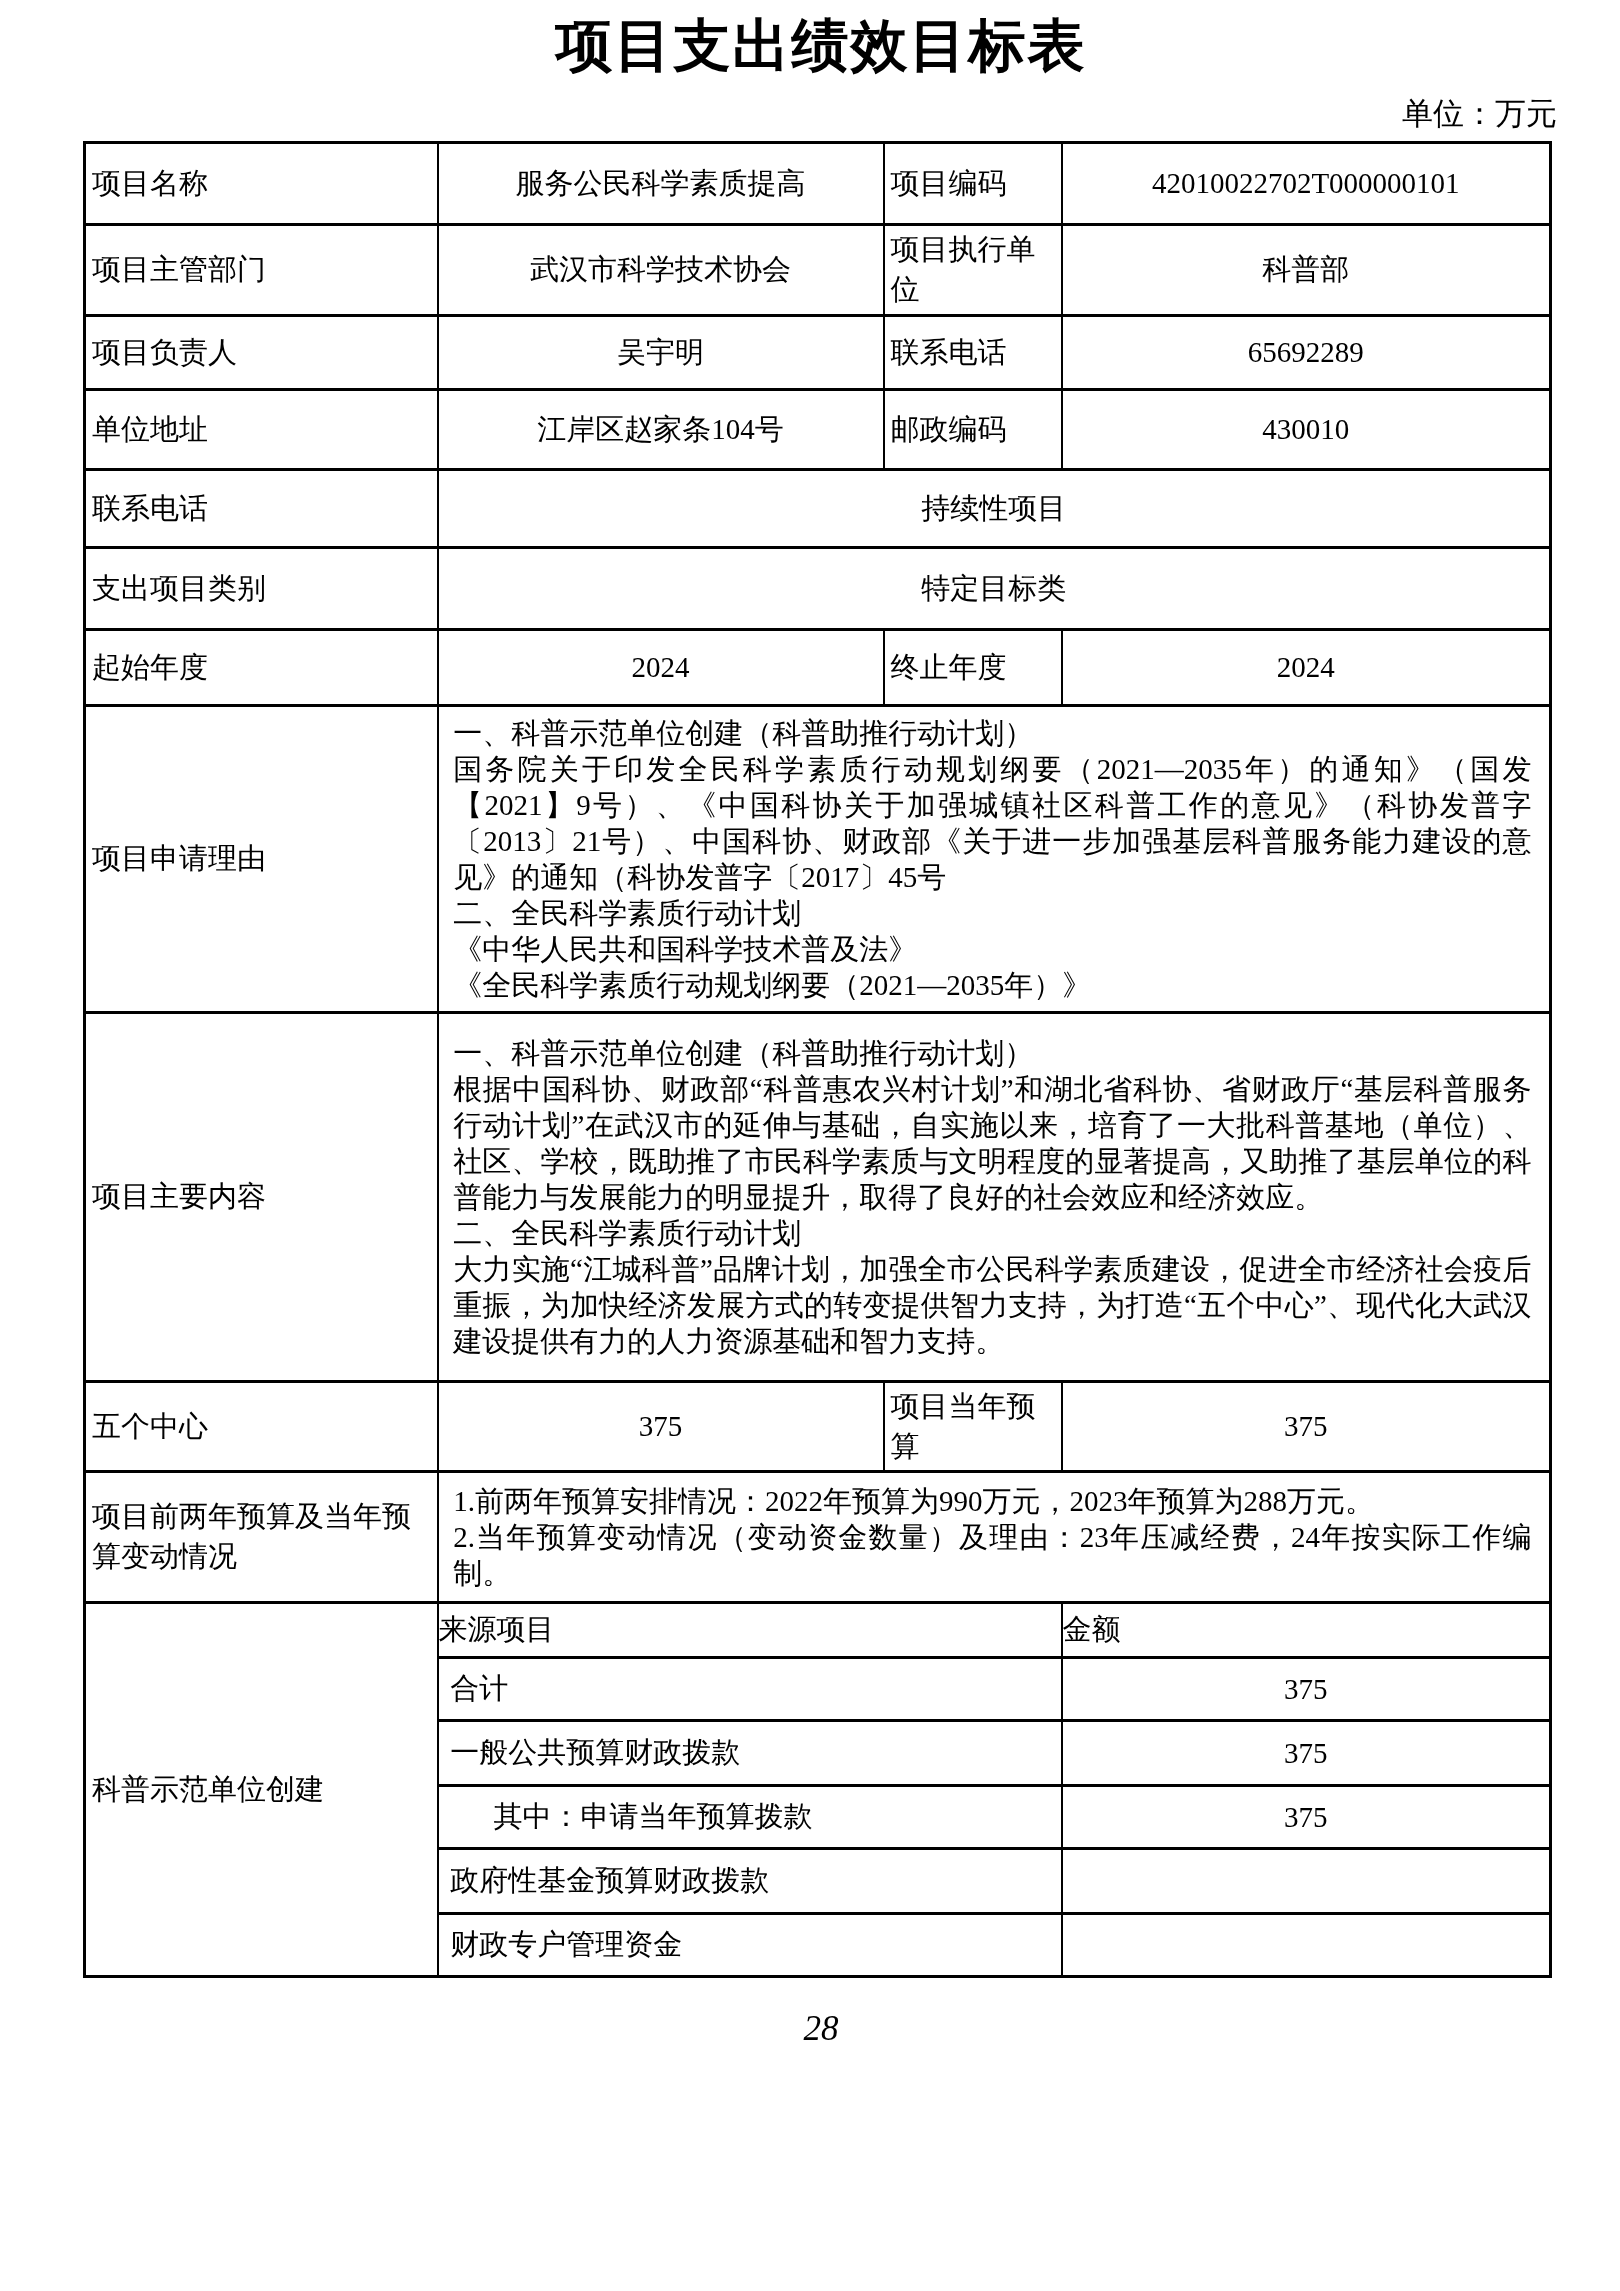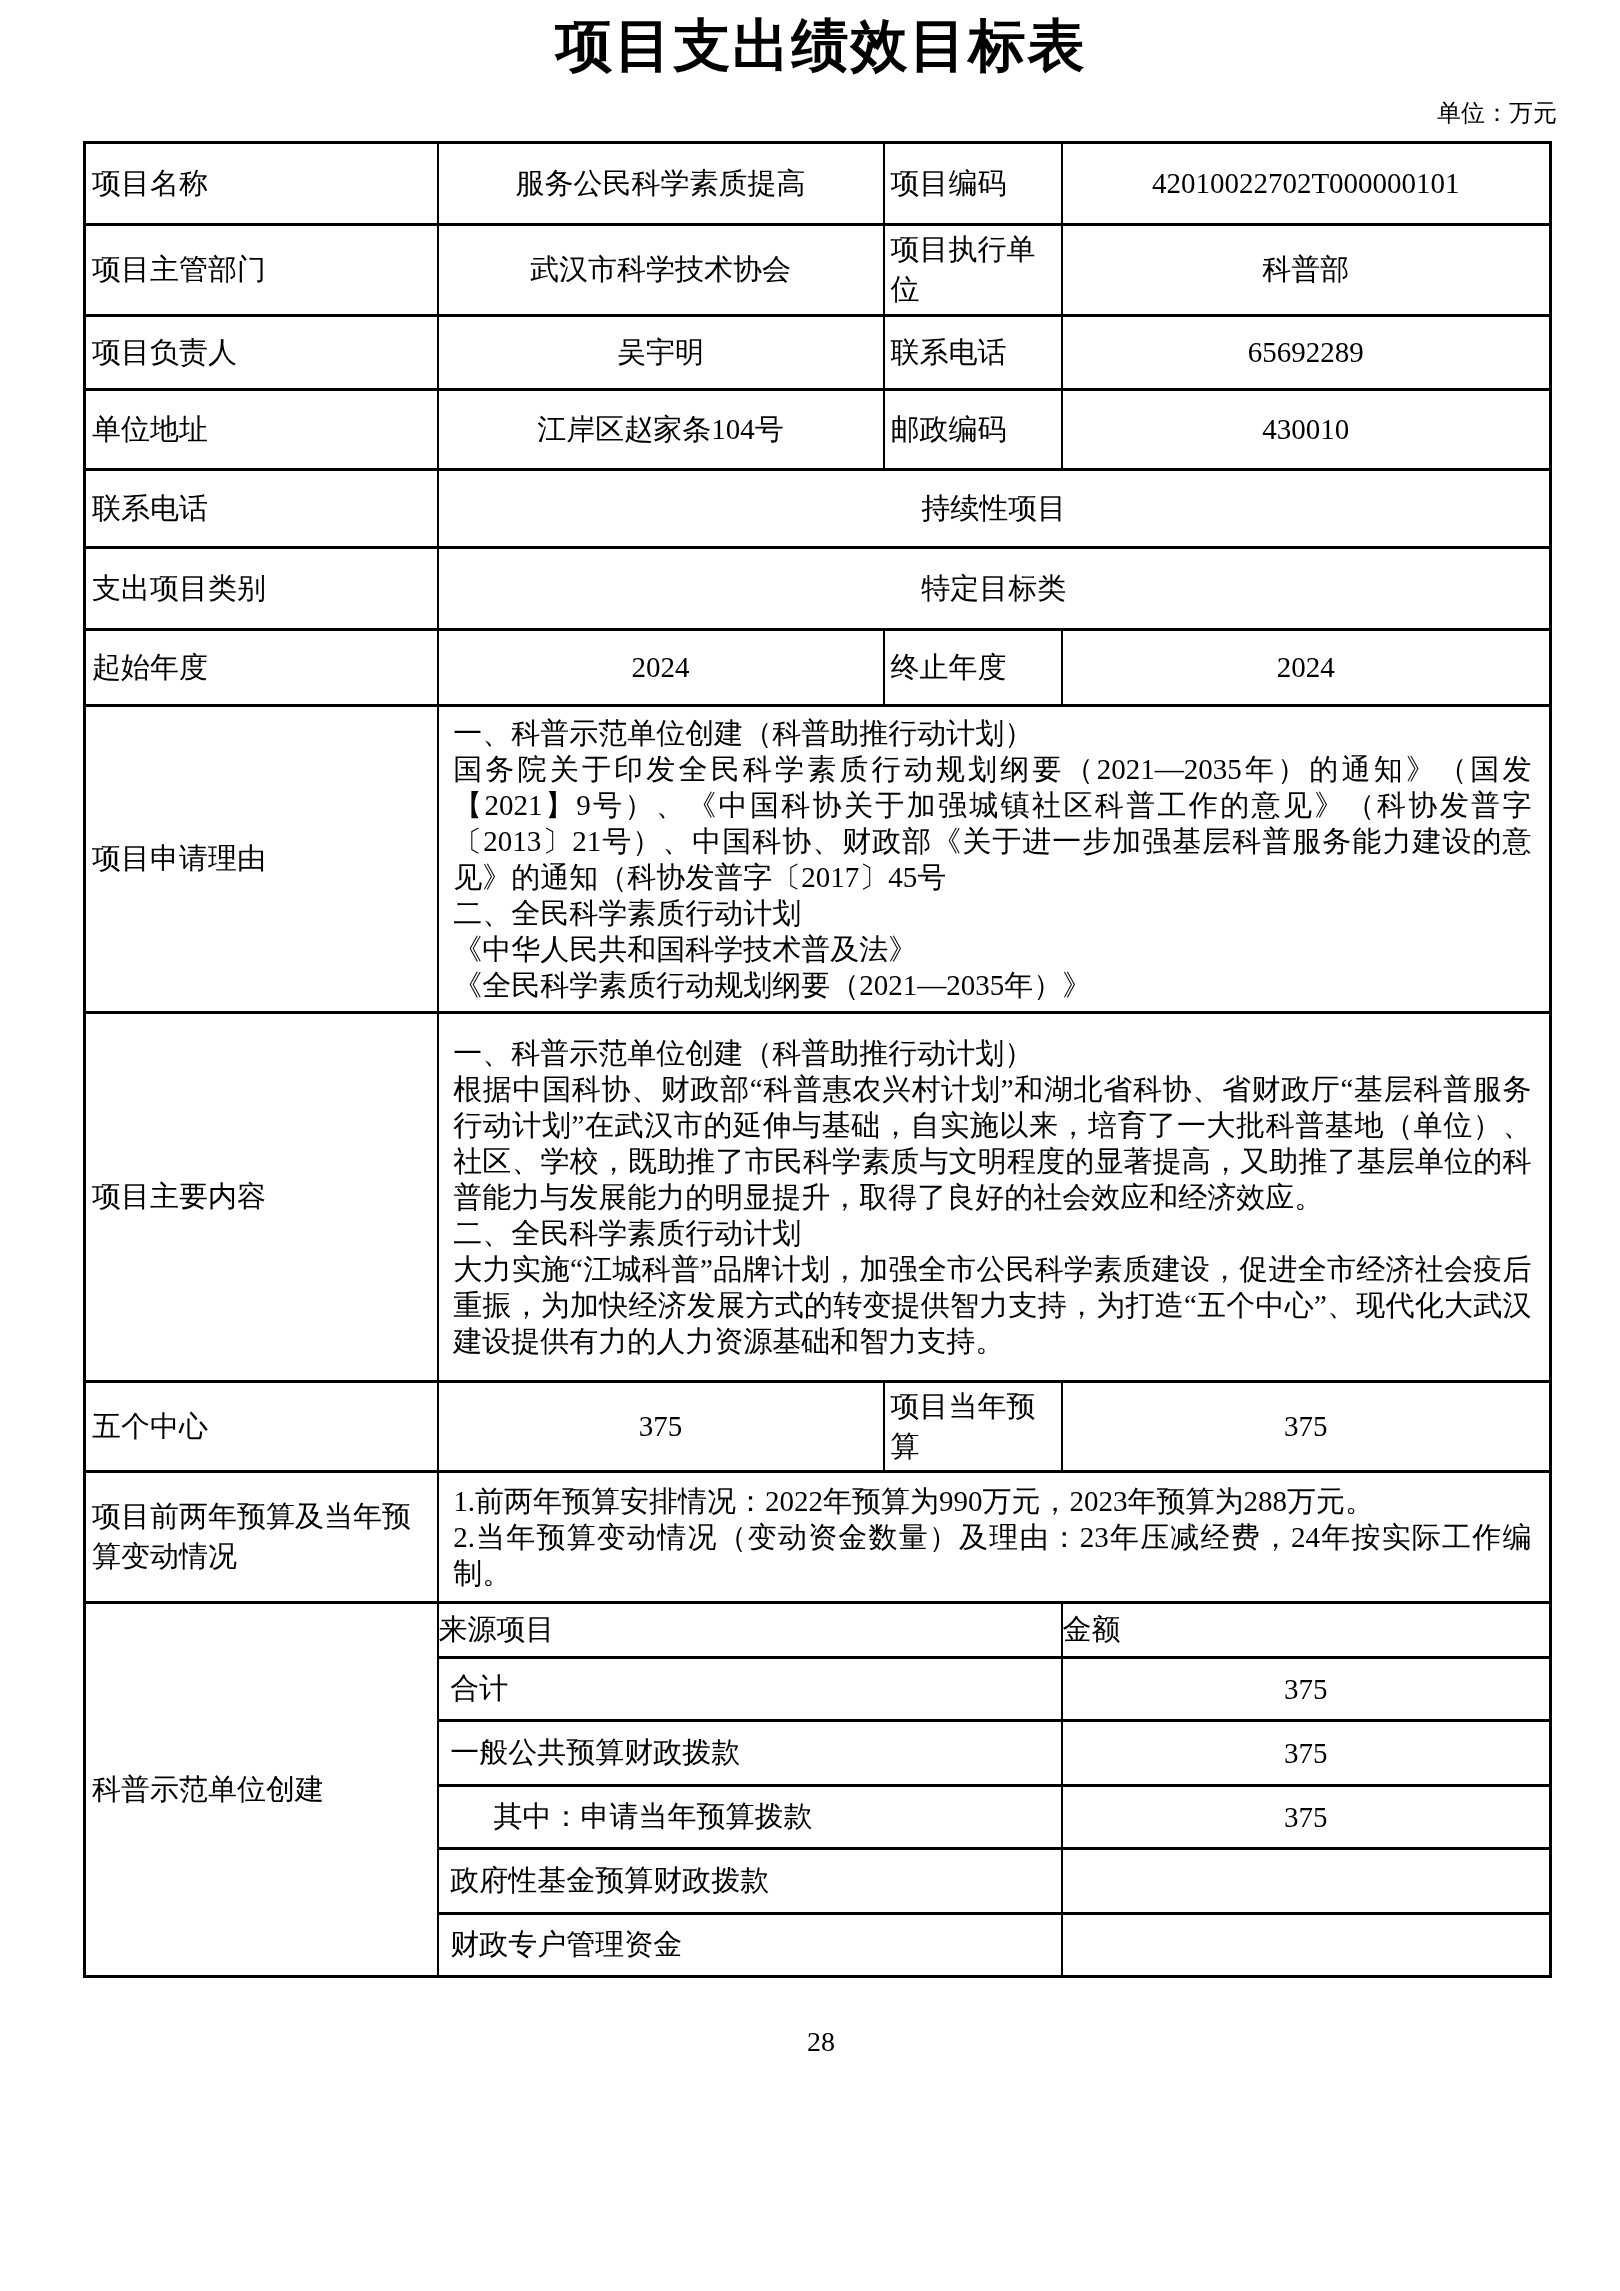--- a/index.html
+++ b/index.html
@@ -29,21 +29,21 @@
     font-size: 57px;
     line-height: 63px;
     font-weight: bold;
     text-align: center;
     letter-spacing: 2px;
     font-family: "Liberation Serif", "DejaVu Serif", serif;
   }
   .unit-note {
     margin-top: 23.5px;
     margin-bottom: 13.7px;
-    font-size: 24px;
+    font-size: 31px;
     line-height: 27.4px;
     text-align: right;
     padding-right: 2px;
   }
   table.perf {
     border-collapse: collapse;
     table-layout: fixed;
     width: 1466px;
     border: 3.9px solid #000;
   }
@@ -81,23 +81,24 @@
     vertical-align: middle;
     padding: 3.9px 5.9px 3.9px 11.8px;
   }
   td.src.indent { padding-left: 55px; }
   td.amt {
     text-align: center;
     vertical-align: middle;
     padding: 3.9px 7.8px;
   }
   .page-number {
-    margin-top: 48px;
-    text-align: center;
-    font-size: 28px;
+    margin-top: 31px;
+    text-align: center;
+    font-size: 35px;
+    font-style: italic;
   }
 </style>
 </head>
 <body>
 
 <div class="page">
   <div class="content">
 
 
     <div class="doc-title">项目支出绩效目标表</div>

